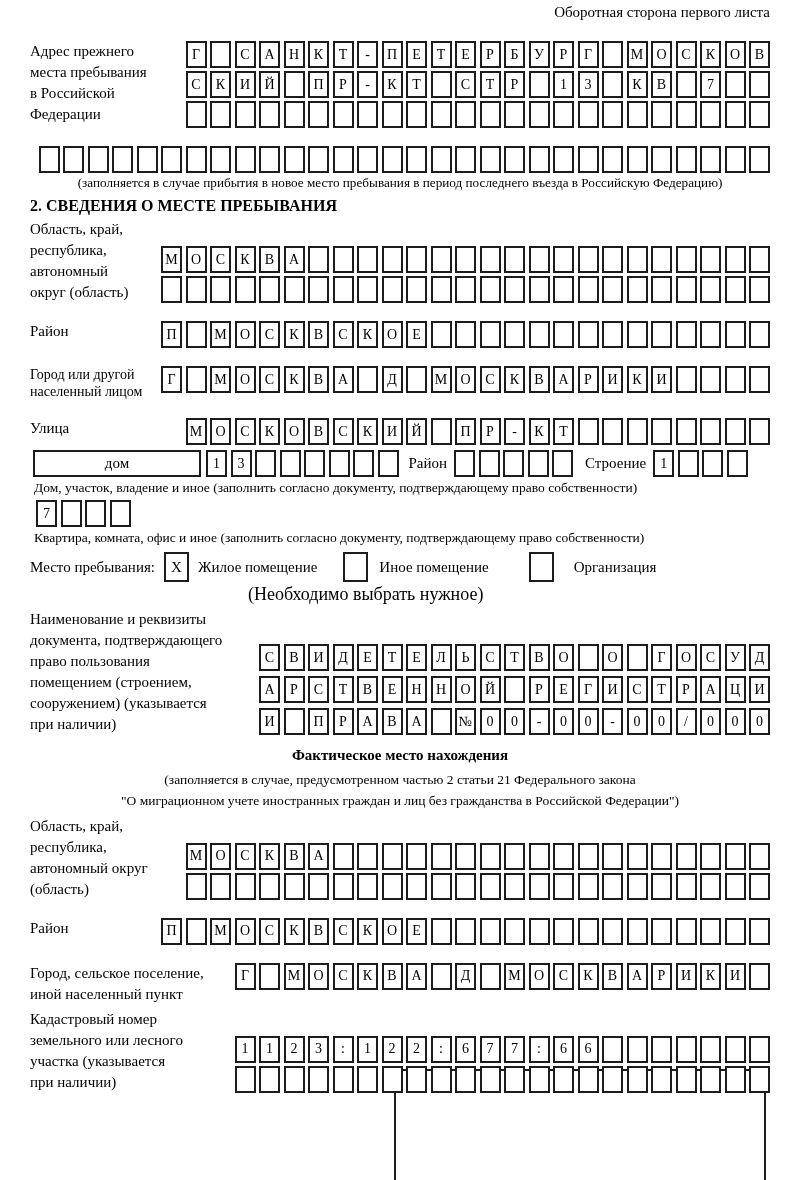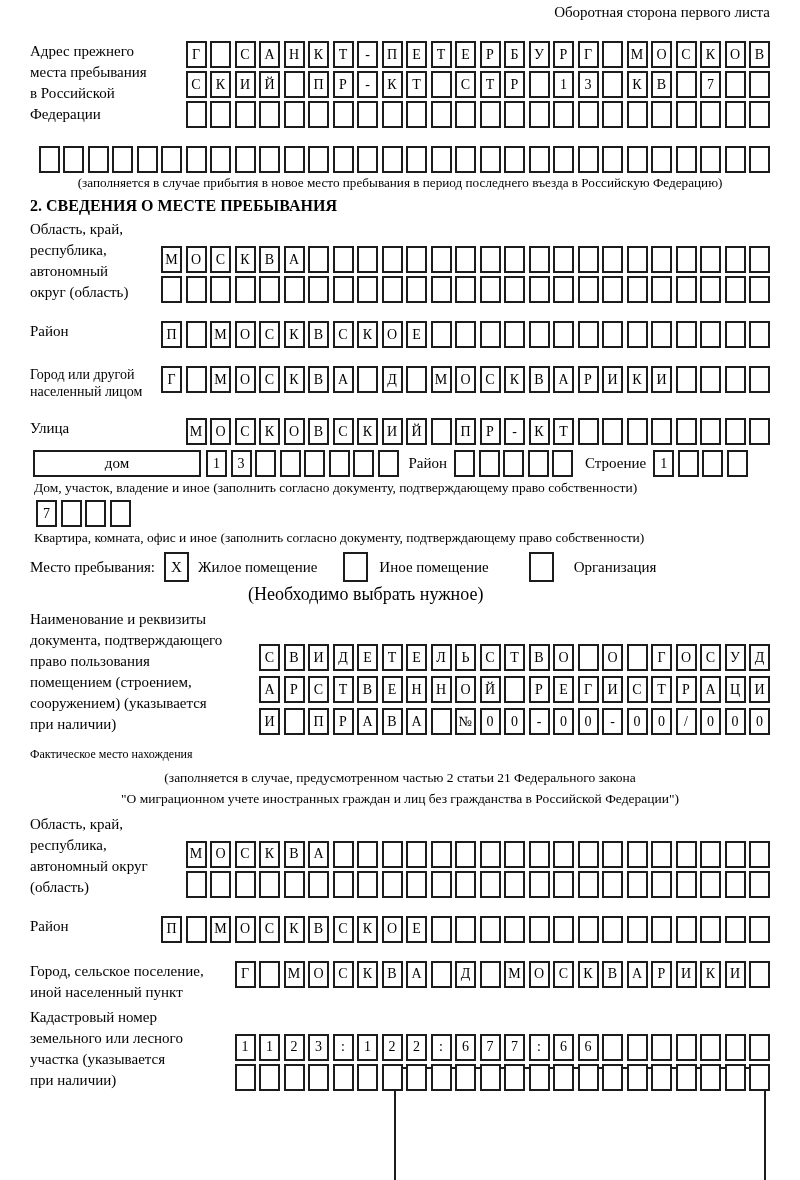--- a/index.html
+++ b/index.html
@@ -22,21 +22,21 @@
     font-size:14px;line-height:1;
   }
   .widebox{
     box-sizing:border-box;height:27px;border:2px solid #1c1c1c;
     display:flex;align-items:center;justify-content:center;flex-shrink:0;
     font-size:15px;
   }
   .caption-center{text-align:center;font-size:13.2px;margin-top:2px;}
   .caption-left{font-size:13.5px;margin-top:3px;margin-left:4px;}
   .sec-title{text-align:left;font-weight:bold;font-size:16px;margin-top:6px;}
-  .sub-title{font-weight:normal;font-size:12px;margin-top:10px;}
+  .sub-title{text-align:center;font-weight:bold;font-size:15px;margin-top:10px;}
   .inline-row{display:flex;align-items:center;}
   .checkbox{
     box-sizing:border-box;width:25px;height:30px;border:2px solid #1c1c1c;
     display:flex;align-items:center;justify-content:center;font-size:15px;flex-shrink:0;
   }
   .mt3{margin-top:18px;} .mt4{margin-top:4px;align-items:flex-end;} .mt5{margin-top:5px;} .mt6{margin-top:6px;}
   .hint{font-size:18px;margin-left:218px;margin-top:2px;}
   .stamp{
     box-sizing:border-box;border:2px solid #1c1c1c;background:#fff;
     width:372px;height:175px;margin-left:364px;margin-top:-24px;

